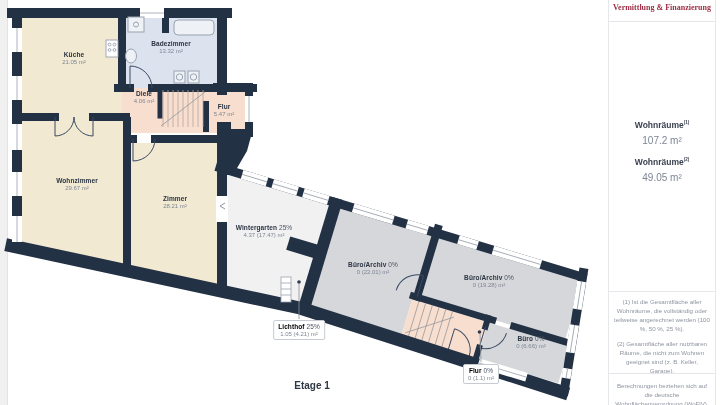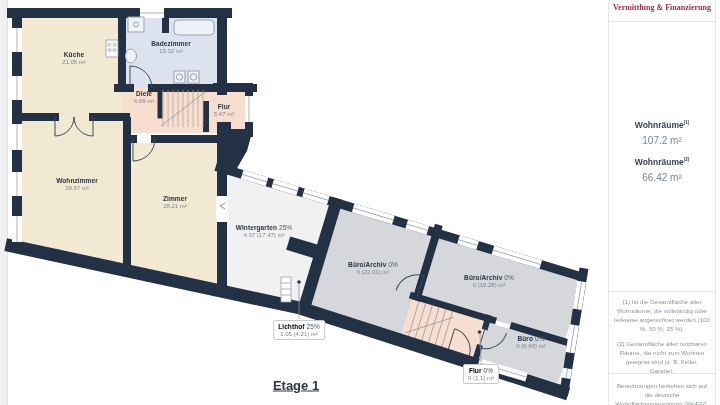--- a/index.html
+++ b/index.html
@@ -12,22 +12,22 @@
   .w5{stroke-width:5}.w6{stroke-width:6}.w7{stroke-width:7}.w8{stroke-width:8}
   .w9{stroke-width:9}.w10{stroke-width:10}.w13{stroke-width:13}.w14{stroke-width:14}
   .rlabel{position:absolute;transform:translate(-50%,-50%);text-align:center;
           white-space:nowrap;color:#2b3442;z-index:5;}
   .rname{font-size:6.5px;font-weight:bold;letter-spacing:.1px;}
   .rname .sfx{font-weight:normal;color:#4a5463;}
   .rarea{font-size:6px;color:#7d8694;margin-top:1px;font-weight:normal;}
   .callout{position:absolute;transform:translate(-50%,-50%);background:#fff;
            border:1px solid #c6cbd2;border-radius:2px;padding:2px 4px;text-align:center;
            white-space:nowrap;z-index:6;}
-  .caption{position:absolute;left:296px;top:385px;transform:translate(-50%,-50%);
-           font-size:13px;font-weight:bold;color:#2e3744;z-index:5;text-decoration:underline;}
+  .caption{position:absolute;left:312px;top:385px;transform:translate(-50%,-50%);
+           font-size:10px;font-weight:bold;color:#2e3744;z-index:5;}
   .sidebar{position:absolute;left:608px;top:-10px;width:106px;height:430px;background:#fff;
            border-left:1px solid #e5e7ea;border-right:1px solid #e5e7ea;z-index:7;}
   .brand{position:absolute;top:0;left:0;width:100%;height:32px;box-sizing:border-box;
          padding-top:13px;text-align:center;font-family:"Liberation Serif",serif;
          font-weight:bold;font-size:8px;color:#9d2f47;border-bottom:1px solid #e5e7ea;}
   .metrics{position:absolute;top:130px;left:0;width:100%;text-align:center;color:#3a4150;}
   .metric-label{font-size:8.5px;font-weight:bold;}
   .metric-label sup{font-size:4.5px;}
   .metric-value{font-size:10px;color:#7d8694;margin:5px 0 11px 0;}
   .div2{position:absolute;top:301px;left:0;width:100%;border-top:1px solid #e5e7ea;}
@@ -228,21 +228,21 @@
   </div>
 
   <div class="caption">Etage 1</div>
 
   <aside class="sidebar">
     <div class="brand">Vermittlung &amp; Finanzierung</div>
     <div class="metrics">
       <div class="metric-label"><span>Wohnräume</span><sup>(1)</sup></div>
       <div class="metric-value">107.2 m²</div>
       <div class="metric-label"><span>Wohnräume</span><sup>(2)</sup></div>
-      <div class="metric-value">66.42 m²</div>
+      <div class="metric-value">49.05 m²</div>
     </div>
     <div class="div2"></div>
     <div class="fn fn1">(1) Ist die Gesamtfläche aller Wohnräume, die vollständig oder teilweise angerechnet werden (100 %, 50 %, 25 %).</div>
     <div class="fn fn2">(2) Gesamtfläche aller nutzbaren Räume, die nicht zum Wohnen geeignet sind (z. B. Keller, Garage).</div>
     <div class="div3"></div>
     <div class="fn disclaimer">Berechnungen beziehen sich auf die deutsche Wohnflächenverordnung (WoFlV). Maße sind ungefähre Angaben</div>
   </aside>
 </div>
 
 </body></html>

